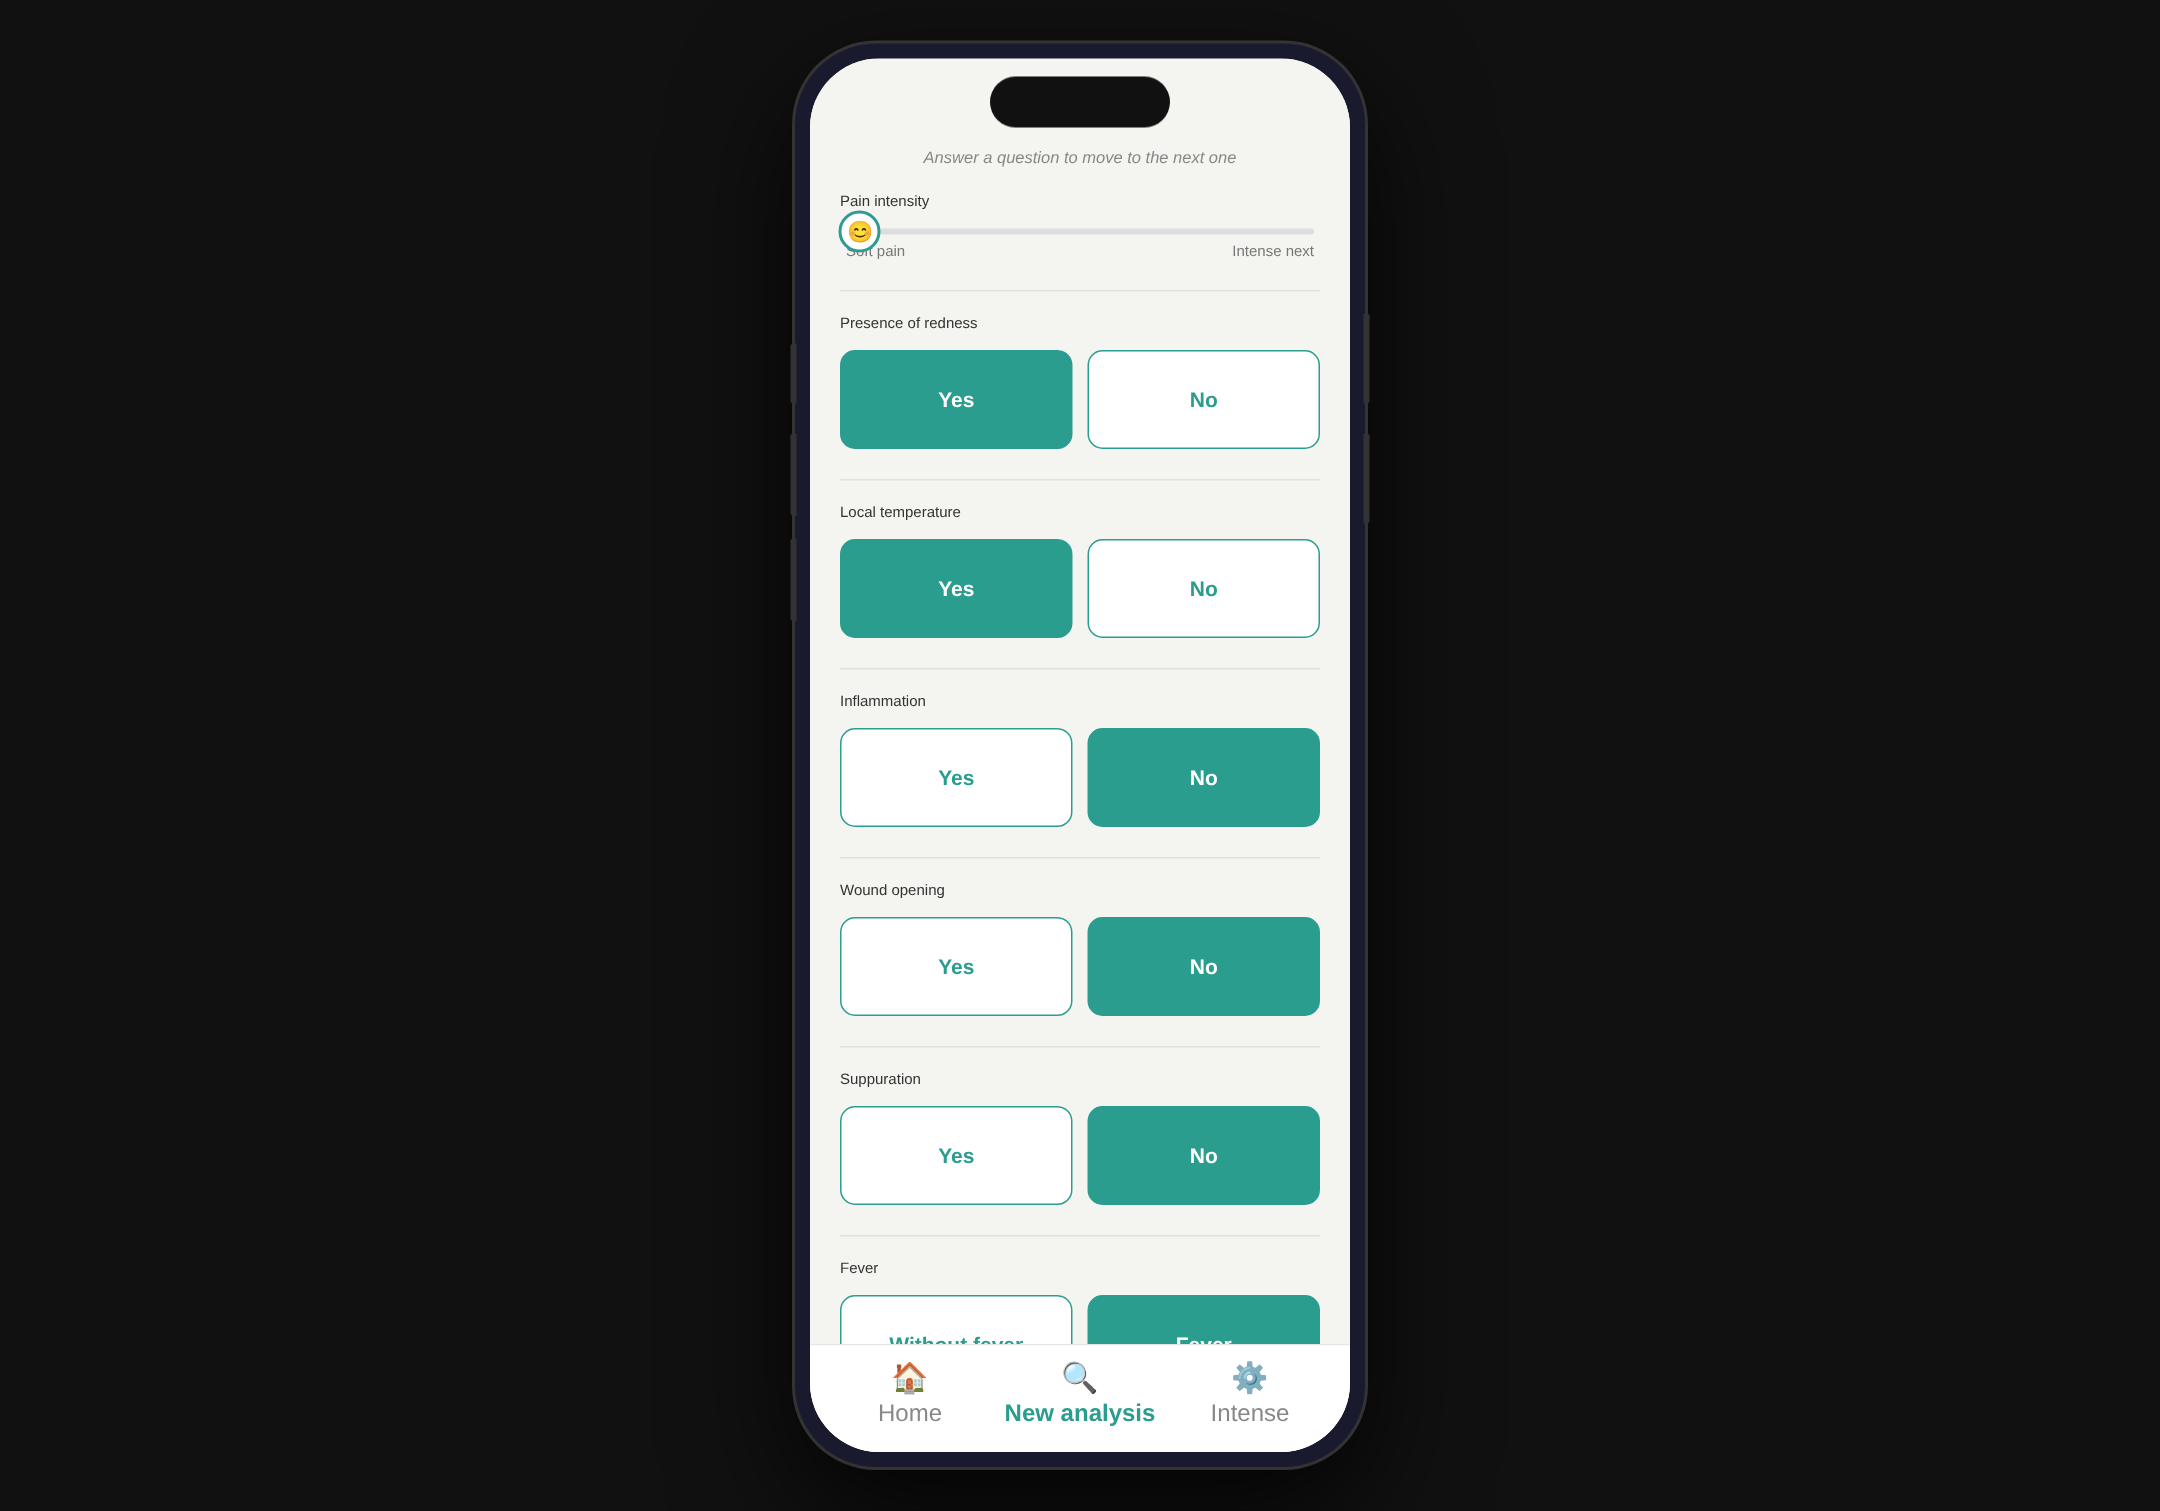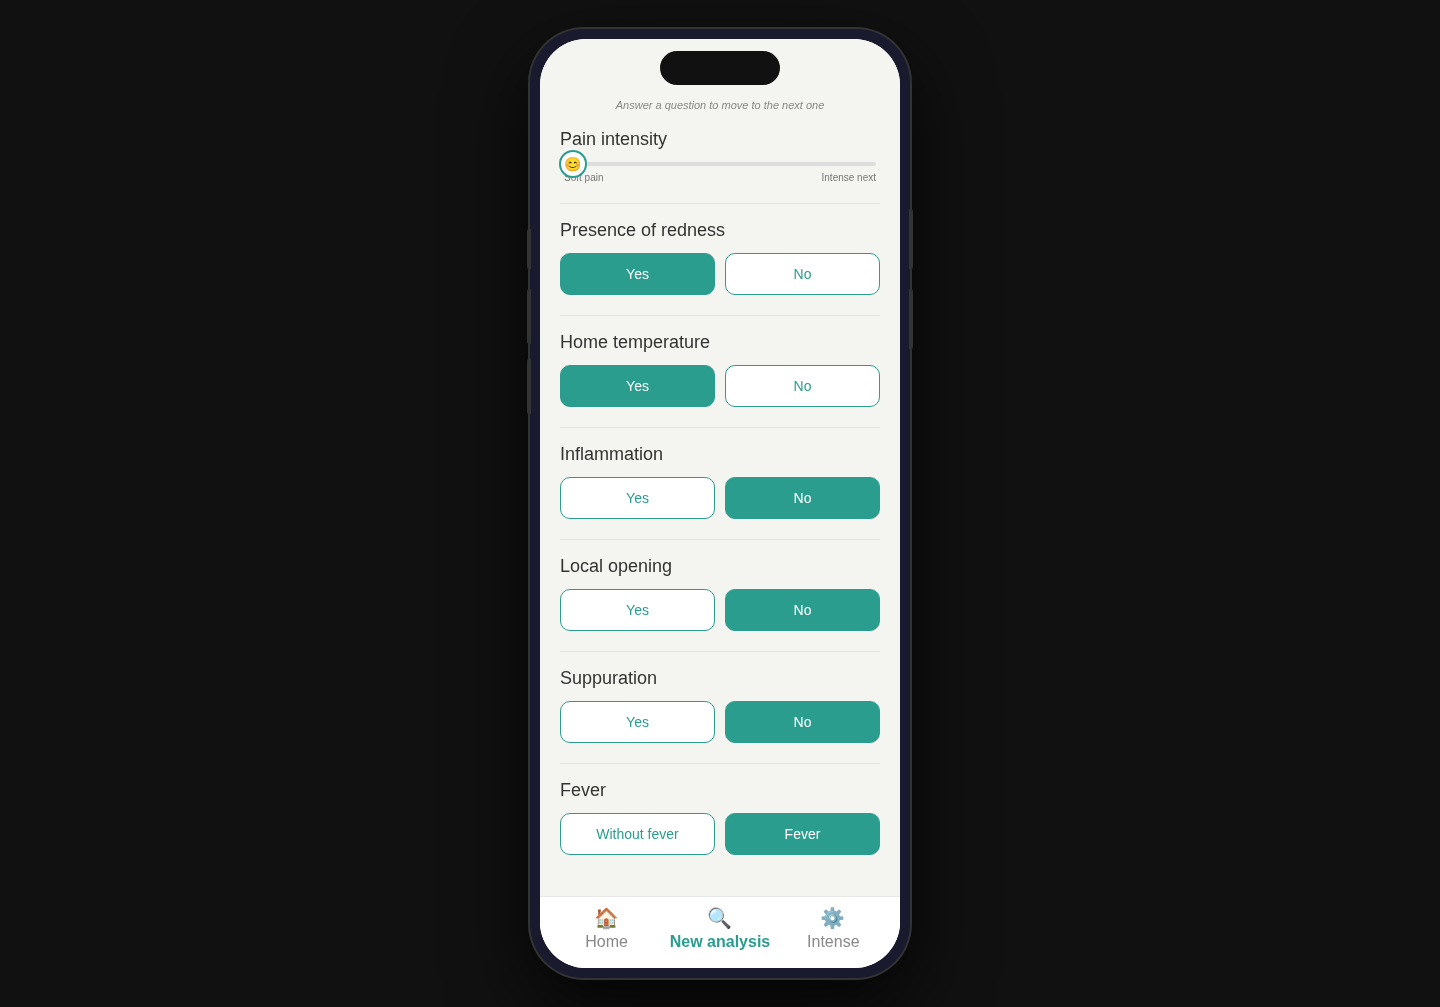--- a/index.html
+++ b/index.html
@@ -61,21 +61,21 @@
 
     .subtitle {
       text-align: center;
       color: #888;
       font-size: 11px;
       margin-bottom: 18px;
       font-style: italic;
     }
 
     .section-label {
-      font-size: 18px;
+      font-size: 10px;
       color: #333;
       font-weight: 500;
       margin-bottom: 12px;
     }
 
     .section {
       margin-bottom: 20px;
     }
 
     
@@ -124,24 +124,24 @@
     }
 
     
     .btn-group {
       display: flex;
       gap: 10px;
     }
 
     .btn {
       flex: 1;
-      padding: 12px 0;
+      padding: 24px 0;
       border-radius: 10px;
       font-size: 14px;
-      font-weight: 400;
+      font-weight: 700;
       cursor: pointer;
       border: 1.5px solid #2a9d8f;
       text-align: center;
     }
 
     .btn-active {
       background: #2a9d8f;
       color: white;
     }
 
@@ -290,41 +290,41 @@
         <div class="section-label">Presence of redness</div>
         <div class="btn-group">
           <div class="btn btn-active">Yes</div>
           <div class="btn btn-inactive">No</div>
         </div>
       </div>
 
       <div class="divider"></div>
 
       <div class="section">
-        <div class="section-label">Home temperature</div>
+        <div class="section-label">Local temperature</div>
         <div class="btn-group">
           <div class="btn btn-active">Yes</div>
           <div class="btn btn-inactive">No</div>
         </div>
       </div>
 
       <div class="divider"></div>
 
       <div class="section">
         <div class="section-label">Inflammation</div>
         <div class="btn-group">
           <div class="btn btn-inactive">Yes</div>
           <div class="btn btn-active">No</div>
         </div>
       </div>
 
       <div class="divider"></div>
 
       <div class="section">
-        <div class="section-label">Local opening</div>
+        <div class="section-label">Wound opening</div>
         <div class="btn-group">
           <div class="btn btn-inactive">Yes</div>
           <div class="btn btn-active">No</div>
         </div>
       </div>
 
       <div class="divider"></div>
 
       <div class="section">
         <div class="section-label">Suppuration</div>

